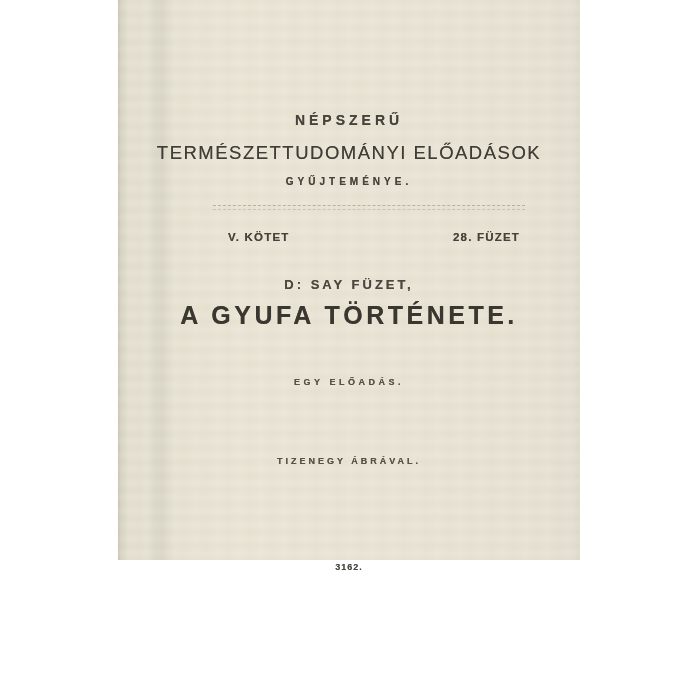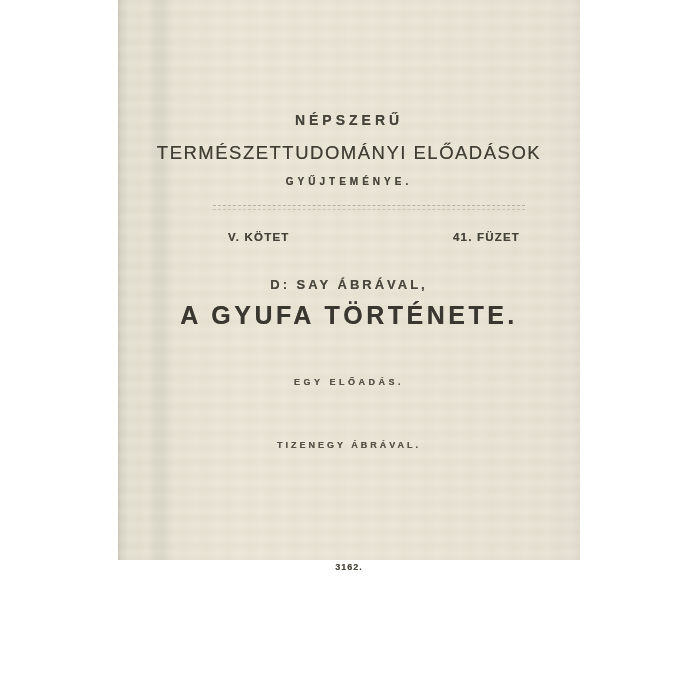--- a/index.html
+++ b/index.html
@@ -101,21 +101,21 @@
   .lecture-note {
     top: 413px;
     font-family: "DejaVu Serif", serif;
     font-style: italic;
     font-weight: bold;
     font-size: 10.5px;
     letter-spacing: 0.3px;
     color: #555145;
   }
 
-  .figures-note { top: 440px; font-size: 9px; font-weight: bold; letter-spacing: 3px; color: #565247; }
+  .figures-note { top: 456px; font-size: 9px; font-weight: bold; letter-spacing: 3px; color: #565247; }
 
   .imprint-city { top: 528px; font-size: 12px; font-weight: bold; letter-spacing: 2.5px; color: #45423a; }
   .imprint-pub  { top: 546px; font-size: 9px;  font-weight: bold; letter-spacing: 0.8px; color: #4d4a41; }
   .imprint-year { top: 562px; font-size: 9px;  font-weight: bold; letter-spacing: 1px; color: #4d4a41; }
 </style>
 </head>
 <body>
 
 <div class="canvas">
   <div class="page">
@@ -124,24 +124,24 @@
     <div class="line series2">TERMÉSZETTUDOMÁNYI ELŐADÁSOK</div>
     <div class="line series3">GYŰJTEMÉNYE.</div>
 
     <div class="rule-wrap">
       <div class="rule-dash"></div>
       <div class="rule-dash second"></div>
     </div>
 
     <div class="vol-row">
       <span>V. KÖTET</span>
-      <span>41. FÜZET</span>
+      <span>28. FÜZET</span>
     </div>
 
-    <div class="line author">D: SAY ÁBRÁVAL,</div>
+    <div class="line author">D: SAY FÜZET,</div>
     <div class="line title">A GYUFA TÖRTÉNETE.</div>
 
     <div class="line subtitle">EGY ELŐADÁS.</div>
 
 
     <div class="line figures-note">TIZENEGY ÁBRÁVAL.</div>
 
     <div class="line imprint-year">3162.</div>
 
   </div>

